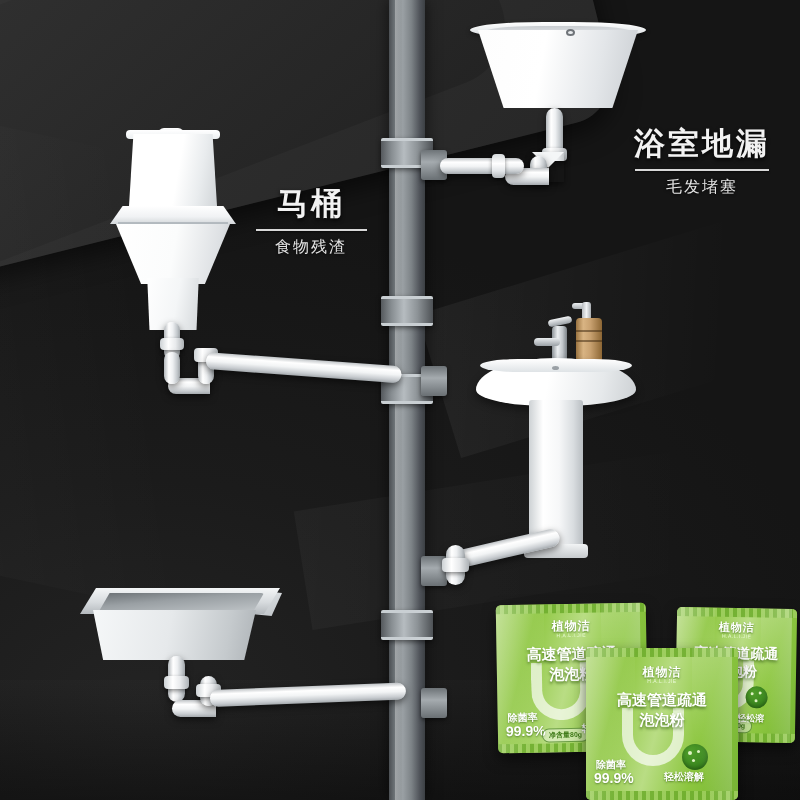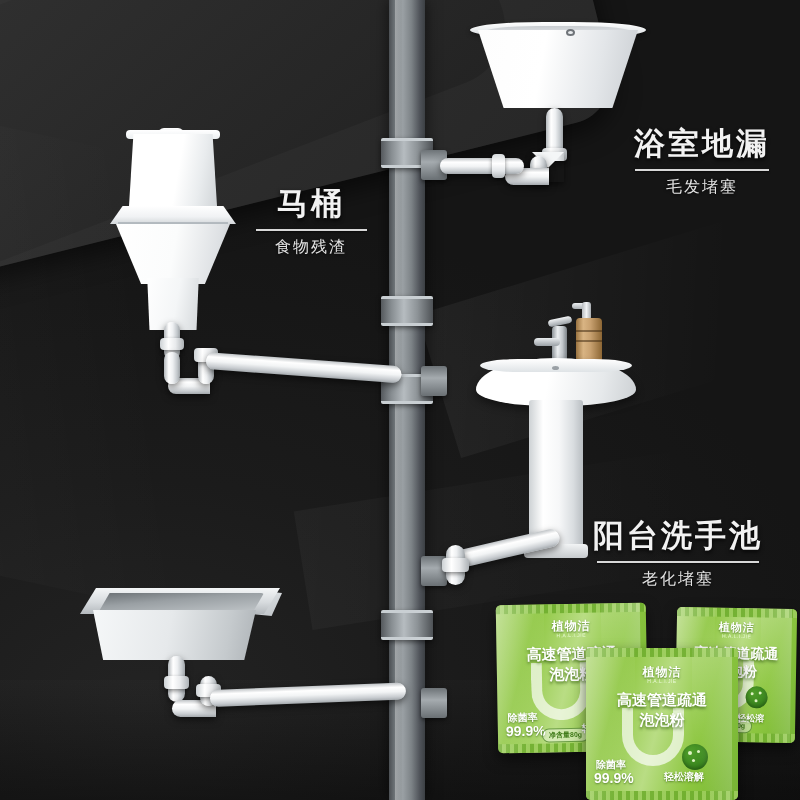--- a/index.html
+++ b/index.html
@@ -437,25 +437,20 @@
     <div class="rule"></div>
     <div class="sub">食物残渣</div>
   </div>
 
   <div class="label" id="label-drain">
     <div class="title">浴室地漏</div>
     <div class="rule"></div>
     <div class="sub">毛发堵塞</div>
   </div>
 
-  <div class="label" id="label-balcony">
-    <div class="title">阳台洗手池</div>
-    <div class="rule"></div>
-    <div class="sub">老化堵塞</div>
-  </div>
 
 
   <div class="pack" id="pack-left">
     <div class="zig-top"></div>
     <div class="zig-bot"></div>
     <div class="u-pipe" style="left:34px; top:58px; width:60px; height:58px;"></div>
     <div class="brand" style="top:14px; font-size:12px;">植物洁</div>
     <div class="brand-sub" style="top:28px; font-size:5px;">H.A.L.I.JIE</div>
     <div class="ptitle" style="top:42px; font-size:15px;">高速管道疏通</div>
     <div class="ptitle" style="top:62px; font-size:15px;">泡泡粉</div>

